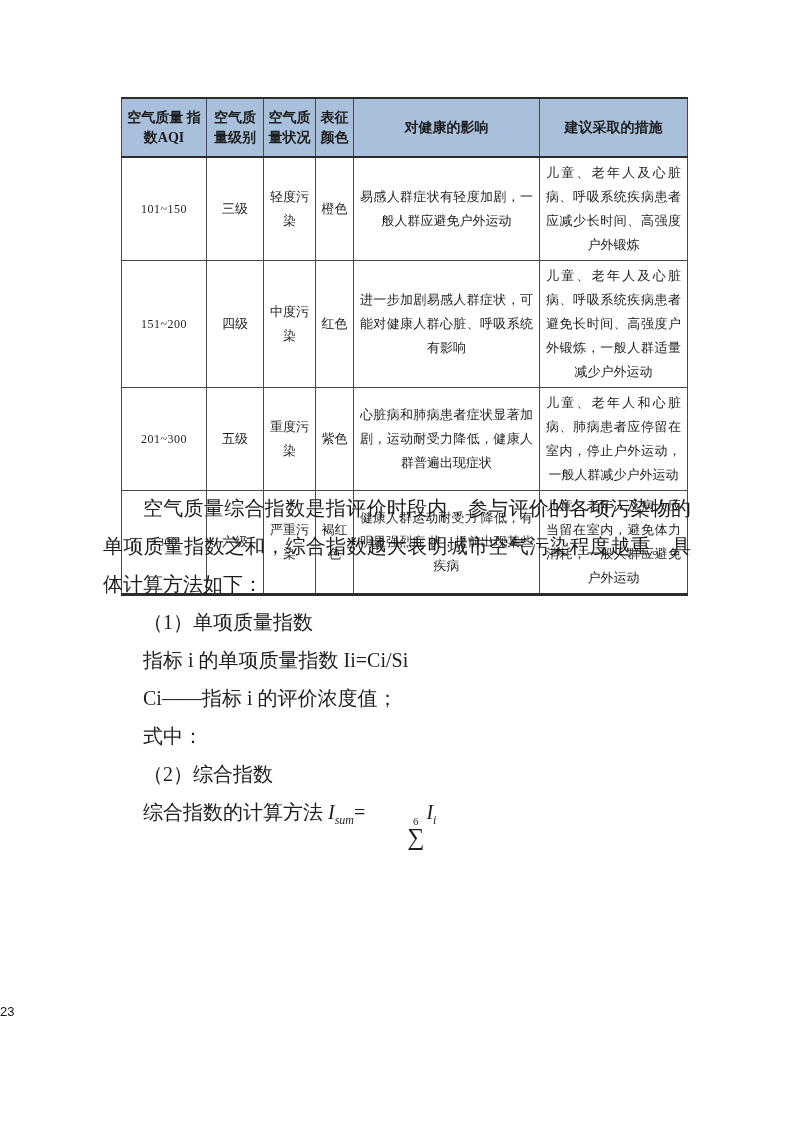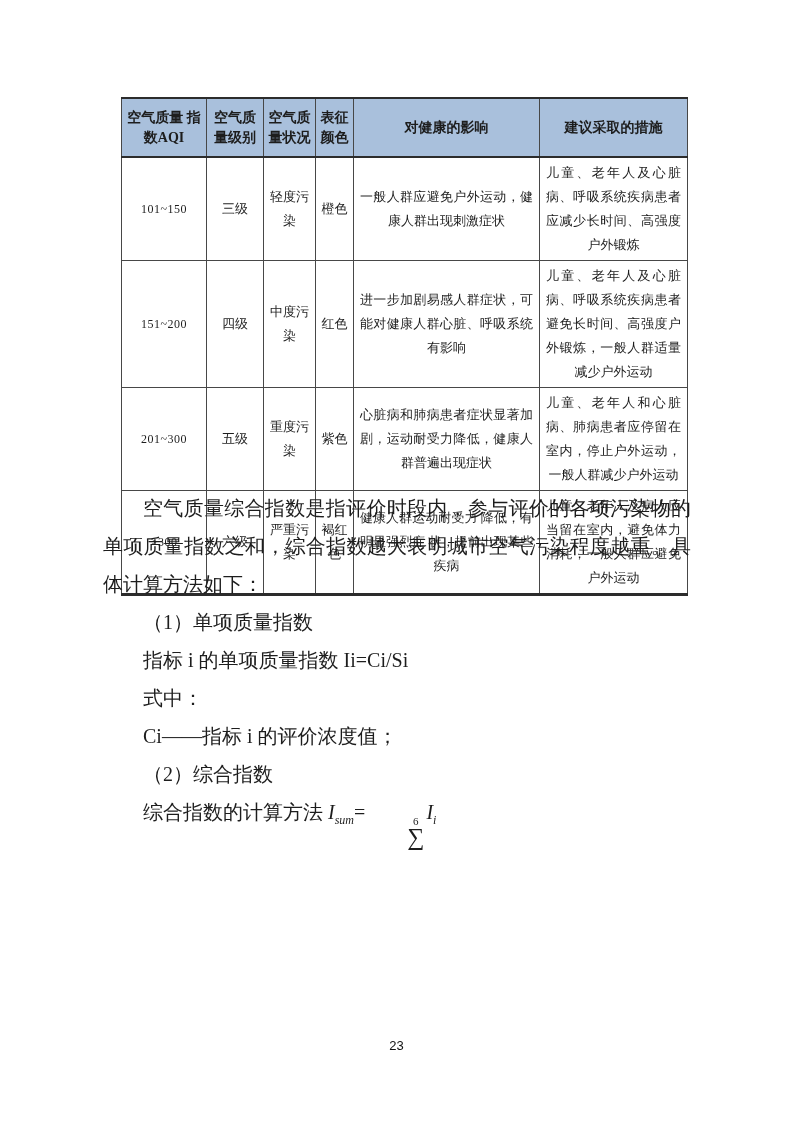--- a/index.html
+++ b/index.html
@@ -53,21 +53,21 @@
   .it{font-style:italic;}
   .sigma{
     display:inline-flex;flex-direction:column;align-items:center;
     vertical-align:-6px;line-height:1;margin:0 2px;
   }
   .sigma-top{font-size:11px;line-height:1;font-style:normal;}
   .sigma-body{font-size:24px;line-height:0.9;}
   .formula-line{white-space:nowrap;}
   
   .page-number{
-    position:absolute;top:1038px;left:0;width:100%;text-align:center;
+    position:absolute;top:1004px;left:0;width:100%;
     font-family:"Liberation Sans","DejaVu Sans",sans-serif;font-size:13px;color:#111;
   }
 </style>
 </head>
 <body>
 
 <div class="page">
 
   <table class="aqi-table">
     <colgroup>
@@ -87,21 +87,21 @@
           <th>对健康的影响</th>
           <th>建议采取的措施</th>
         </tr>
     </thead>
     <tbody id="aqi-body">
         <tr>
           <td class="c0">101~150</td>
           <td class="c1">三级</td>
           <td class="c2">轻度污染</td>
           <td class="c3">橙色</td>
-          <td class="c4">一般人群应避免户外运动，健康人群出现刺激症状</td>
+          <td class="c4">易感人群症状有轻度加剧，一般人群应避免户外运动</td>
           <td class="c5">儿童、老年人及心脏病、呼吸系统疾病患者应减少长时间、高强度户外锻炼</td>
         </tr>
         <tr>
           <td class="c0">151~200</td>
           <td class="c1">四级</td>
           <td class="c2">中度污染</td>
           <td class="c3">红色</td>
           <td class="c4">进一步加剧易感人群症状，可能对健康人群心脏、呼吸系统有影响</td>
           <td class="c5">儿童、老年人及心脏病、呼吸系统疾病患者避免长时间、高强度户外锻炼，一般人群适量减少户外运动</td>
         </tr>
@@ -121,22 +121,22 @@
           <td class="c4">健康人群运动耐受力 降低，有明显强烈症 状，提前出现某些疾病</td>
           <td class="c5">儿童、老年人及病人应当留在室内，避免体力消耗，一般人群应避免户外运动</td>
         </tr>
       </tbody>
   </table>
 
   <div class="body-text">
     <p class="para justify">空气质量综合指数是指评价时段内，参与评价的各项污染物的单项质量指数之和，综合指数越大表明城市空气污染程度越重。具体计算方法如下：</p>
     <p class="para">（1）单项质量指数</p>
     <p class="para">指标 i 的单项质量指数 Ii=Ci/Si</p>
+    <p class="para">Ci——指标 i 的评价浓度值；</p>
     <p class="para">式中：</p>
-    <p class="para">Ci——指标 i 的评价浓度值；</p>
     <p class="para">（2）综合指数</p>
     <p class="para formula-line">综合指数的计算方法 <span class="it">I</span><sub class="it">sum</sub>=<span class="sigma">
           <span class="sigma-top">6</span>
           <span class="sigma-body">∑</span>
         </span><span class="it">I</span><sub class="it">i</sub></p>
   </div>
 
   <div class="page-number">23</div>
 
 </div>

